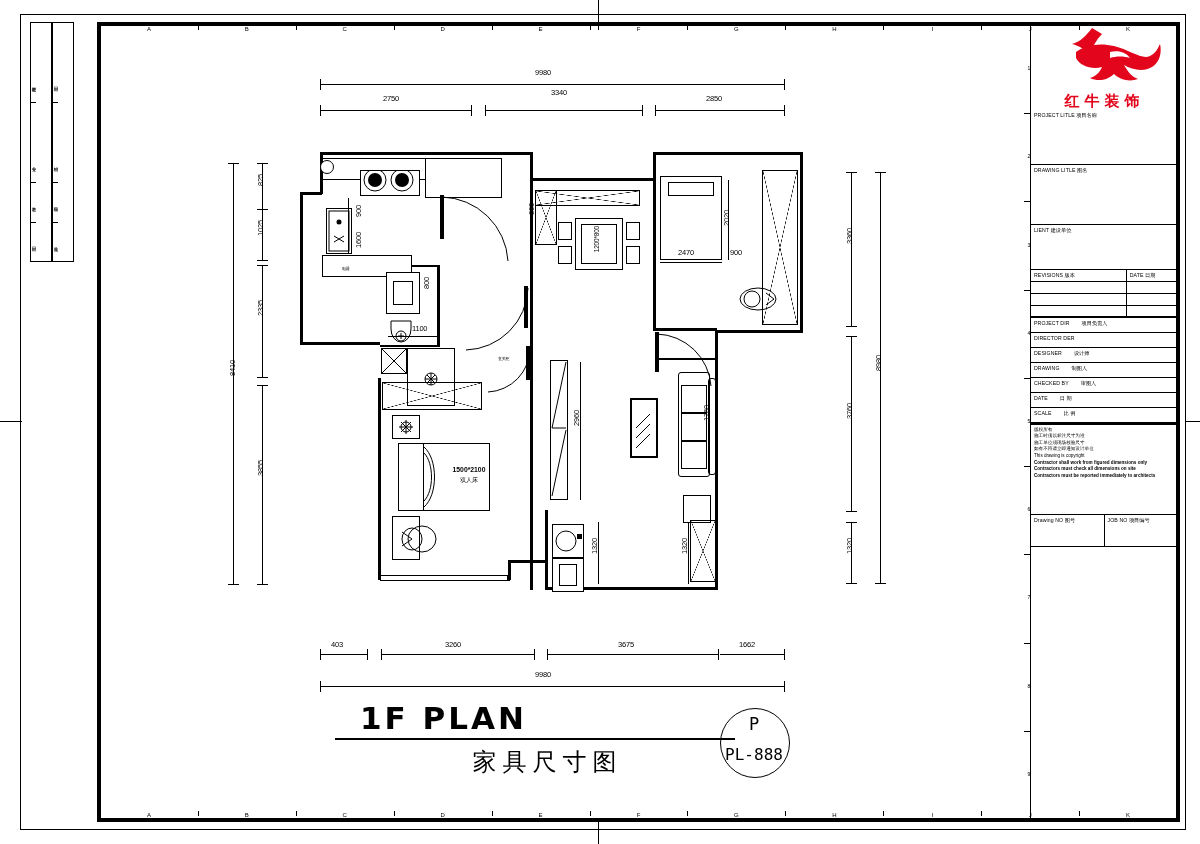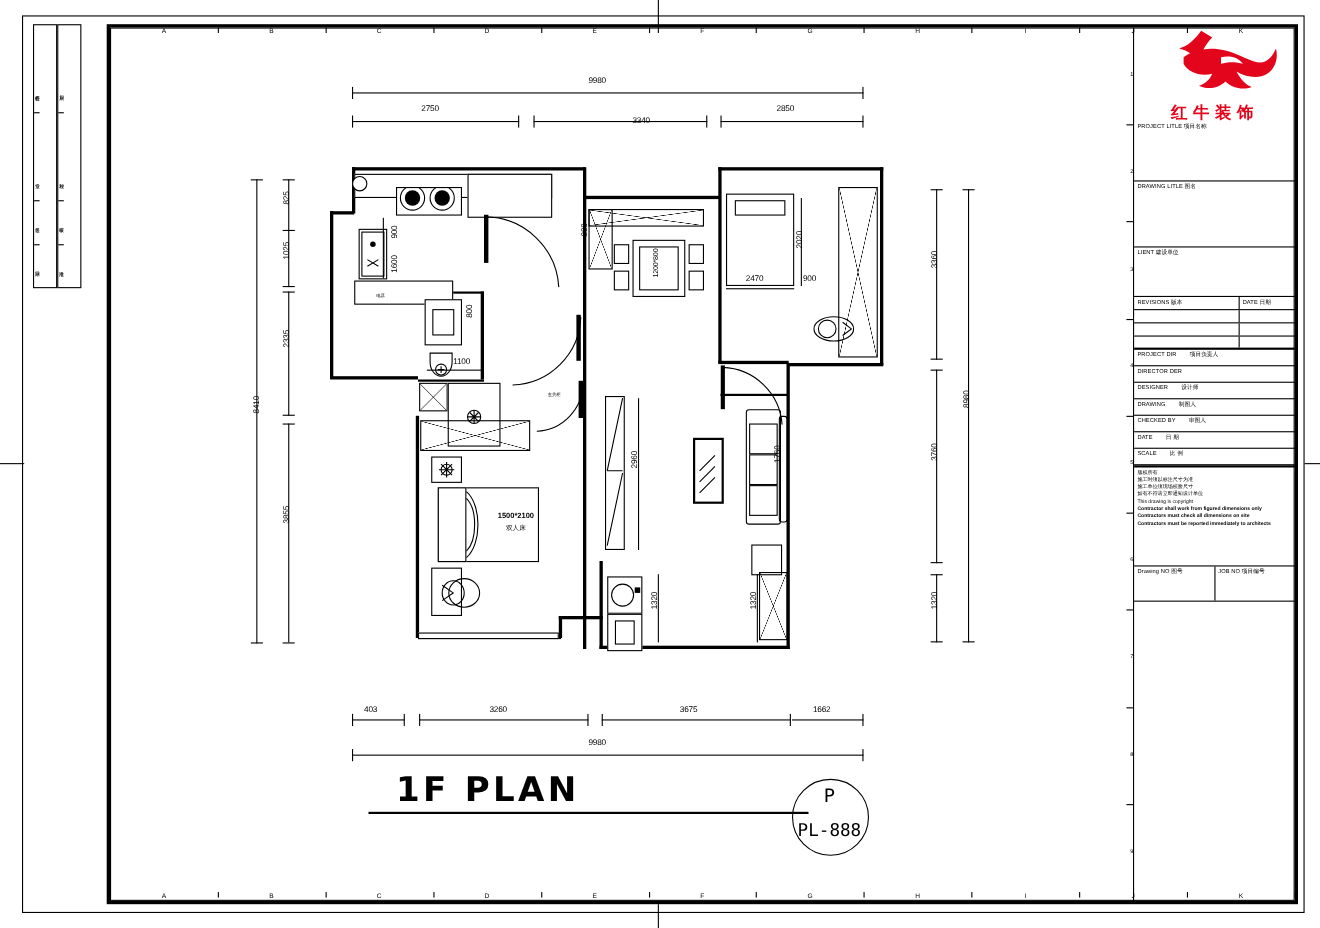--- a/index.html
+++ b/index.html
@@ -256,21 +256,21 @@
   <div class="dimtext" style="left:535px;top:68px;">9980</div>
 
   <div class="dimline" style="left:320px;top:110px;width:152px;"></div>
   <div class="tick" style="left:320px;top:105px;width:1px;height:11px;"></div>
   <div class="tick" style="left:471px;top:105px;width:1px;height:11px;"></div>
   <div class="dimtext" style="left:383px;top:94px;">2750</div>
 
   <div class="dimline" style="left:485px;top:110px;width:158px;"></div>
   <div class="tick" style="left:485px;top:105px;width:1px;height:11px;"></div>
   <div class="tick" style="left:642px;top:105px;width:1px;height:11px;"></div>
-  <div class="dimtext" style="left:551px;top:105px;margin-left:24px;">3340</div>
+  <div class="dimtext" style="left:551px;top:88px;">3340</div>
 
   <div class="dimline" style="left:655px;top:110px;width:130px;"></div>
   <div class="tick" style="left:655px;top:105px;width:1px;height:11px;"></div>
   <div class="tick" style="left:784px;top:105px;width:1px;height:11px;"></div>
   <div class="dimtext" style="left:706px;top:94px;">2850</div>
 
   <div class="dimline v" style="left:233px;top:163px;width:1px;height:422px;"></div>
   <div class="tick" style="left:228px;top:163px;width:11px;height:1px;"></div>
   <div class="tick" style="left:228px;top:584px;width:11px;height:1px;"></div>
   <div class="dimtext v" style="left:228px;top:360px;">8410</div>
@@ -502,16 +502,17 @@
     <rect x="42" y="0" width="4" height="34" fill="#000"></rect>
   </svg>
 
   <div class="dimtext" style="left:342px;top:266px;font-size:4px;">电器</div>
   <div class="dimtext" style="left:498px;top:356px;font-size:4px;">玄关柜</div>
 </div>
 
 <div class="abs" id="caption">
   <div id="cap-en">1F PLAN</div>
   <div id="cap-rule"></div>
+  <div id="cap-cn">家具尺寸图</div>
   <div id="cap-circle"></div>
   <div id="cap-p">P</div>
   <div id="cap-pl">PL-888</div>
 </div>
 
 </body></html>

